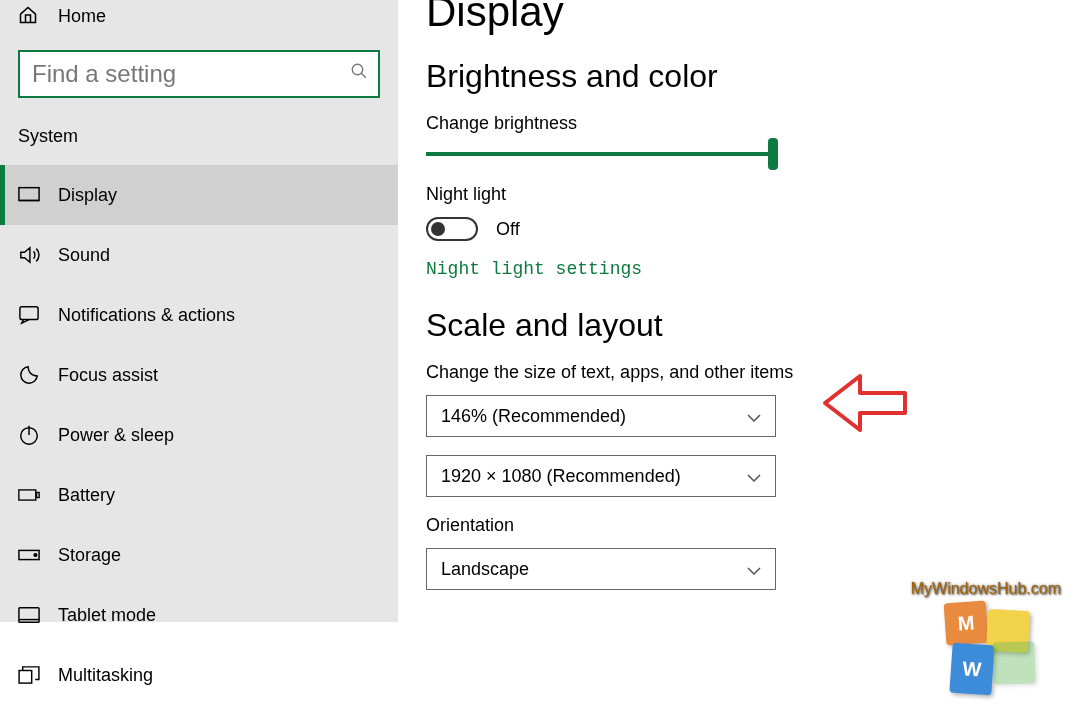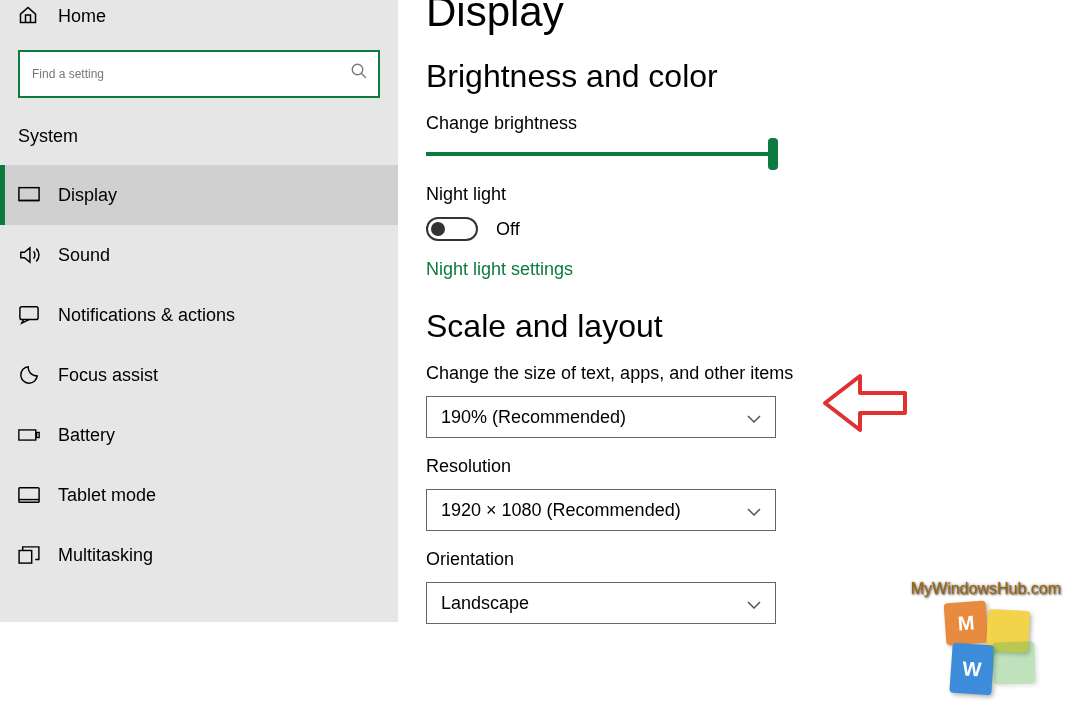--- a/index.html
+++ b/index.html
@@ -72,21 +72,21 @@
   }
   .sidebar-home .icon { width: 22px; height: 22px; margin-right: 18px; }
   .search-wrap {
     padding: 18px;
   }
   .search-input {
     width: 100%;
     height: 48px;
     border: 2px solid #0d7a3f;
     background: #fff;
-    font-size: 12px;
+    font-size: 24px;
     padding: 0 40px 0 12px;
     outline: none;
     font-family: inherit;
     color: #333;
   }
   .search-input::placeholder { color: #777; }
   .search-icon {
     position: relative;
     float: right;
     margin-top: -36px;
@@ -153,20 +153,21 @@
     position: absolute;
     left: 3px;
     top: 3px;
   }
   .link {
     color: #0d7a3f;
     font-size: 18px;
     margin-bottom: 10px;
     display: block;
     cursor: pointer;
+    font-family: Liberation Mono, monospace;
   }
   .dropdown {
     width: 350px;
     height: 42px;
     border: 1px solid #666;
     display: flex;
     align-items: center;
     padding: 0 14px;
     justify-content: space-between;
     margin-bottom: 18px;
@@ -279,31 +280,49 @@
 
   <div class="sidebar-item">
     <span class="icon">
       <svg width="22" height="22" viewBox="0 0 24 24" fill="none" stroke="#000" stroke-width="1.6">
           <path d="M21 13A9 9 0 1 1 11 3c0 5 3 10 10 10z"></path>
         </svg>
     </span>
     <span>Focus assist</span>
   </div>
 
+  <div class="sidebar-item">
+    <span class="icon">
+      <svg width="22" height="22" viewBox="0 0 24 24" fill="none" stroke="#000" stroke-width="1.6">
+          <circle cx="12" cy="13" r="9"></circle>
+          <path d="M12 2v10"></path>
+        </svg>
+    </span>
+    <span>Power &amp; sleep</span>
+  </div>
 
   <div class="sidebar-item">
     <span class="icon">
       <svg width="24" height="14" viewBox="0 0 26 14" fill="none" stroke="#000" stroke-width="1.6">
           <rect x="1" y="1" width="20" height="12"></rect>
           <rect x="22" y="4" width="3" height="6"></rect>
         </svg>
     </span>
     <span>Battery</span>
   </div>
 
+  <div class="sidebar-item">
+    <span class="icon">
+      <svg width="22" height="16" viewBox="0 0 24 16" fill="none" stroke="#000" stroke-width="1.6">
+          <rect x="1" y="3" width="22" height="10"></rect>
+          <circle cx="19" cy="8" r="1.5" fill="#000"></circle>
+        </svg>
+    </span>
+    <span>Storage</span>
+  </div>
 
   <div class="sidebar-item">
     <span class="icon">
       <svg width="22" height="18" viewBox="0 0 24 18" fill="none" stroke="#000" stroke-width="1.6">
           <rect x="1" y="1" width="22" height="16" rx="1"></rect>
           <path d="M1 14h22"></path>
         </svg>
     </span>
     <span>Tablet mode</span>
   </div>
@@ -343,30 +362,29 @@
     </div>
     <span>Off</span>
   </div>
 
   <a class="link">Night light settings</a>
 
   <h2 class="section">Scale and layout</h2>
 
   <div class="label">Change the size of text, apps, and other items</div>
   <div class="dropdown">
-    <span>190% (Recommended)</span>
+    <span>146% (Recommended)</span>
     <span class="chevron">
       <svg width="14" height="8" viewBox="0 0 14 8" fill="none" stroke="#555" stroke-width="1.5">
           <path d="M1 1l6 6 6-6"></path>
         </svg>
     </span>
   </div>
 
 
-  <div class="label" style="margin-top:18px">Resolution</div>
   <div class="dropdown">
     <span>1920 × 1080 (Recommended)</span>
     <span class="chevron">
       <svg width="14" height="8" viewBox="0 0 14 8" fill="none" stroke="#555" stroke-width="1.5">
           <path d="M1 1l6 6 6-6"></path>
         </svg>
     </span>
   </div>
 
   <div class="label">Orientation</div>

